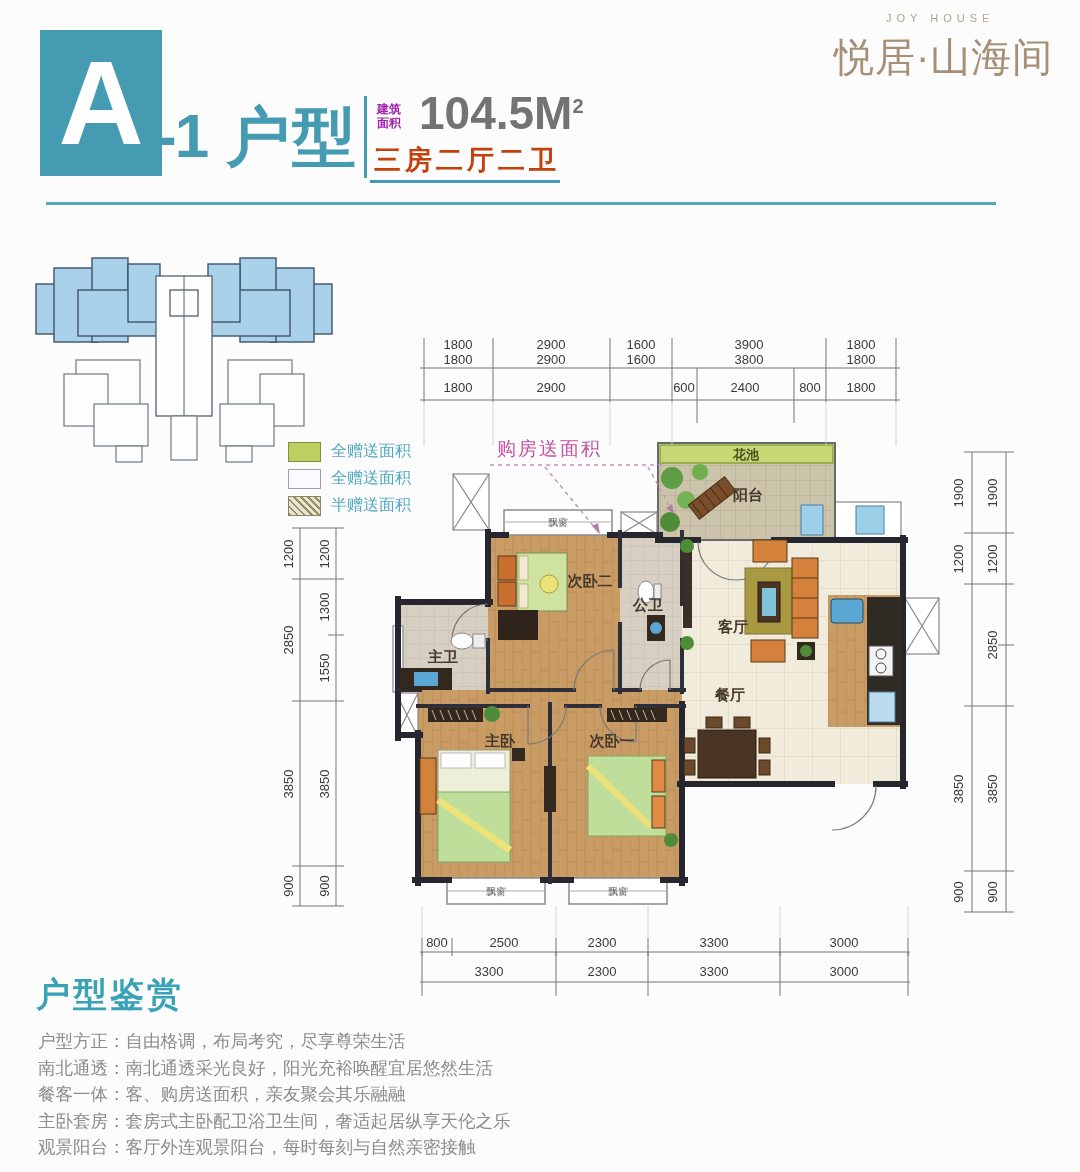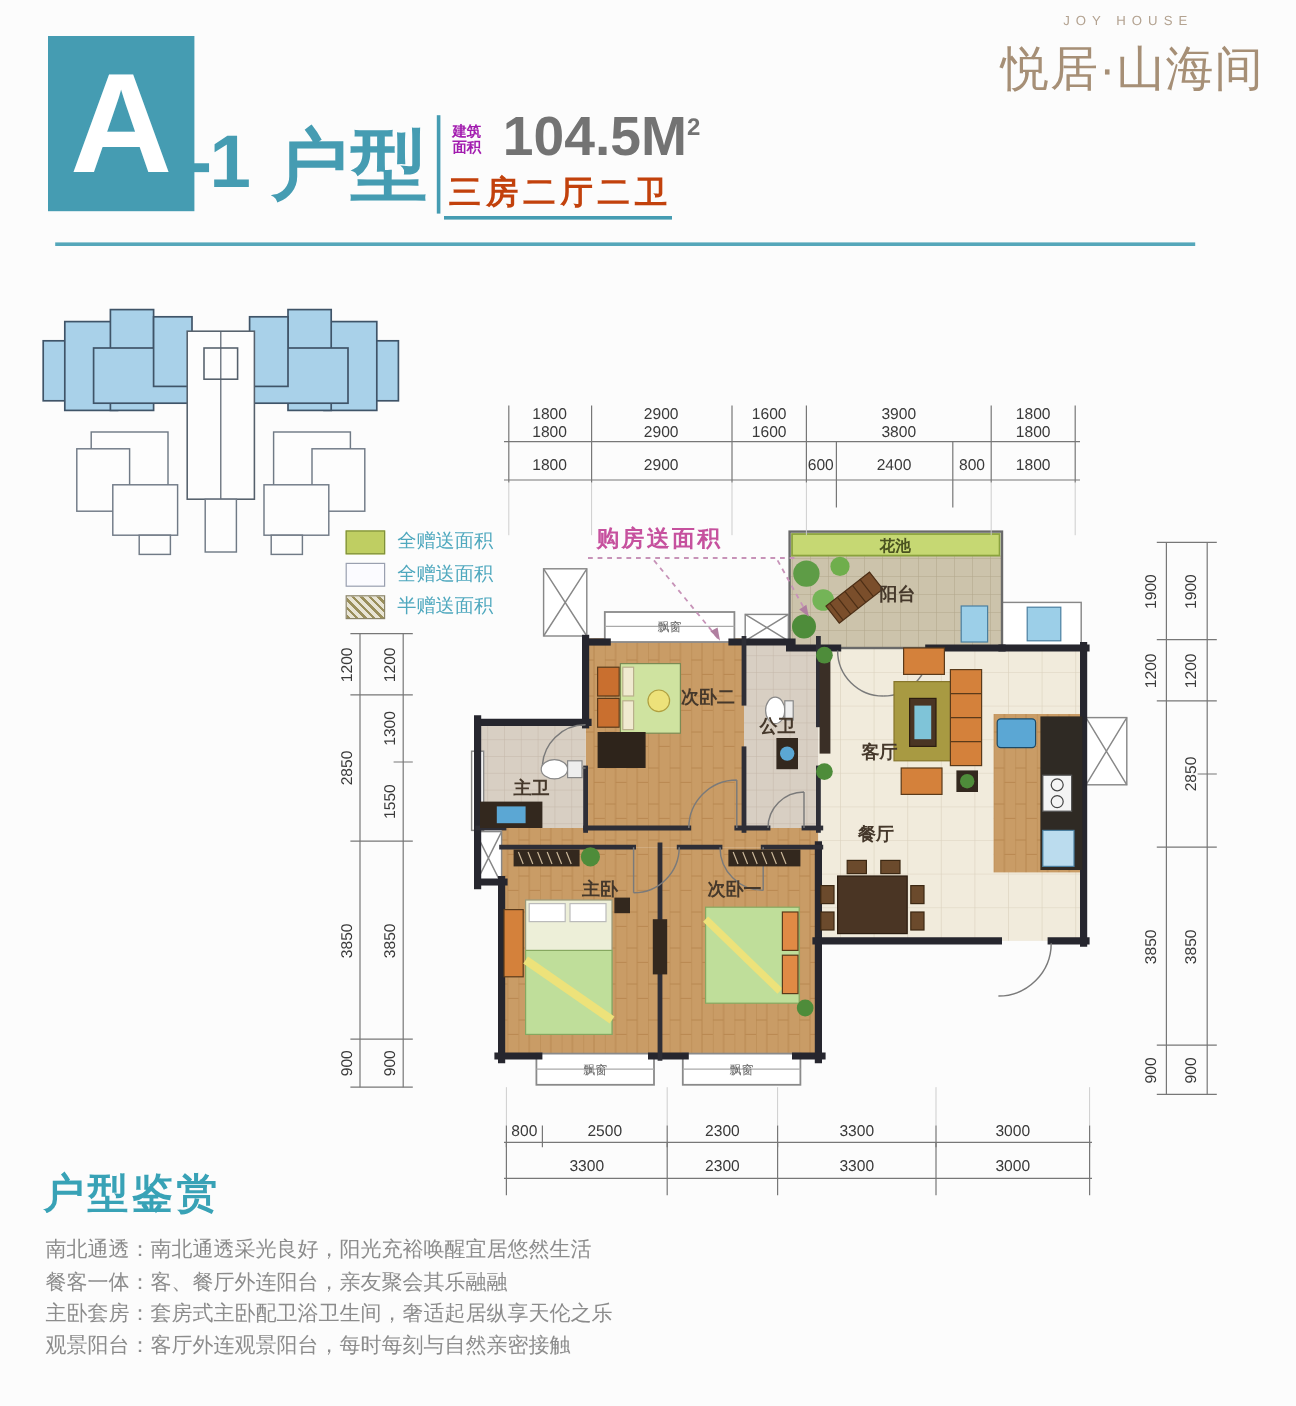--- a/index.html
+++ b/index.html
@@ -21,21 +21,21 @@
   .logo-en{left:886px;top:12px;font-size:11px;letter-spacing:5px;color:#B3A290;}
   .logo-cn{left:834px;top:30px;font-size:40px;color:#A68F76;letter-spacing:1px;text-align:right;}
   
   .legend-row{display:flex;align-items:center;height:27px;justify-content:space-between;}
   .legend{left:288px;top:438px;}
   .sw{width:33px;height:20px;border:1px solid #8a8468;margin-right:10px;box-sizing:border-box;}
   .sw-green{background:#BFCE62;border-color:#7f8f3a;}
   .sw-white{background:#fbfbff;border-color:#9aa0b0;}
   .sw-hatch{background:repeating-linear-gradient(45deg,#9a8f5c 0 2px,#e8e4d4 2px 5px);}
   .legend-label{font-size:16px;color:#4FA8BE;}
-  .callout{left:497px;top:436px;font-size:19px;font-weight:bold;color:#C6519E;letter-spacing:2px;}
+  .callout{left:497px;top:436px;font-size:19px;font-weight:normal;color:#C6519E;letter-spacing:2px;}
   
   .feat-title{left:36px;top:972px;font-size:34px;font-weight:bold;color:#38A2B6;letter-spacing:3px;}
   .feat-list{left:38px;top:1028px;font-size:17.5px;line-height:26.5px;color:#8C8C8C;}
   svg text{font-family:"Liberation Sans",sans-serif;}
   .dimtxt{font-size:13px;fill:#3a3a3a;font-family:"DejaVu Sans",sans-serif;}
   .roomtxt{font-size:15px;font-weight:bold;fill:#45382B;}
   .baytxt{font-size:10px;fill:#666;}
 </style>
 </head>
 <body>
@@ -399,17 +399,18 @@
     <text transform="rotate(-90 997 493)" x="997" y="493">1900</text>
     <text transform="rotate(-90 997 559)" x="997" y="559">1200</text>
     <text transform="rotate(-90 997 645)" x="997" y="645">2850</text>
     <text transform="rotate(-90 997 789)" x="997" y="789">3850</text>
     <text transform="rotate(-90 997 892)" x="997" y="892">900</text>
   </g>
 </svg>
 
 <div class="abs feat-title">户型鉴赏</div>
 <div class="abs feat-list">
+  <div>户型方正：自由格调，布局考究，尽享尊荣生活</div>
   <div>南北通透：南北通透采光良好，阳光充裕唤醒宜居悠然生活</div>
-  <div>餐客一体：客、餐厅外连阳台，亲友聚会其乐融融</div>
+  <div>餐客一体：客、购房送面积，亲友聚会其乐融融</div>
   <div>主卧套房：套房式主卧配卫浴卫生间，奢适起居纵享天伦之乐</div>
   <div>观景阳台：客厅外连观景阳台，每时每刻与自然亲密接触</div>
 </div>
 
 </body></html>

